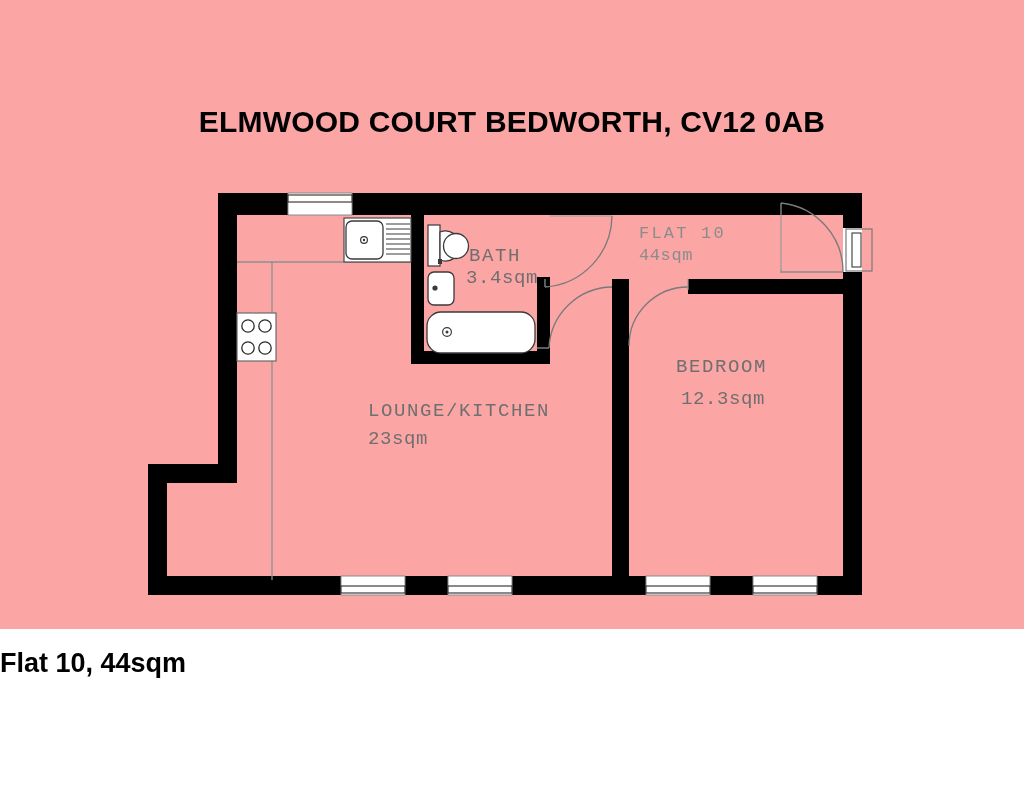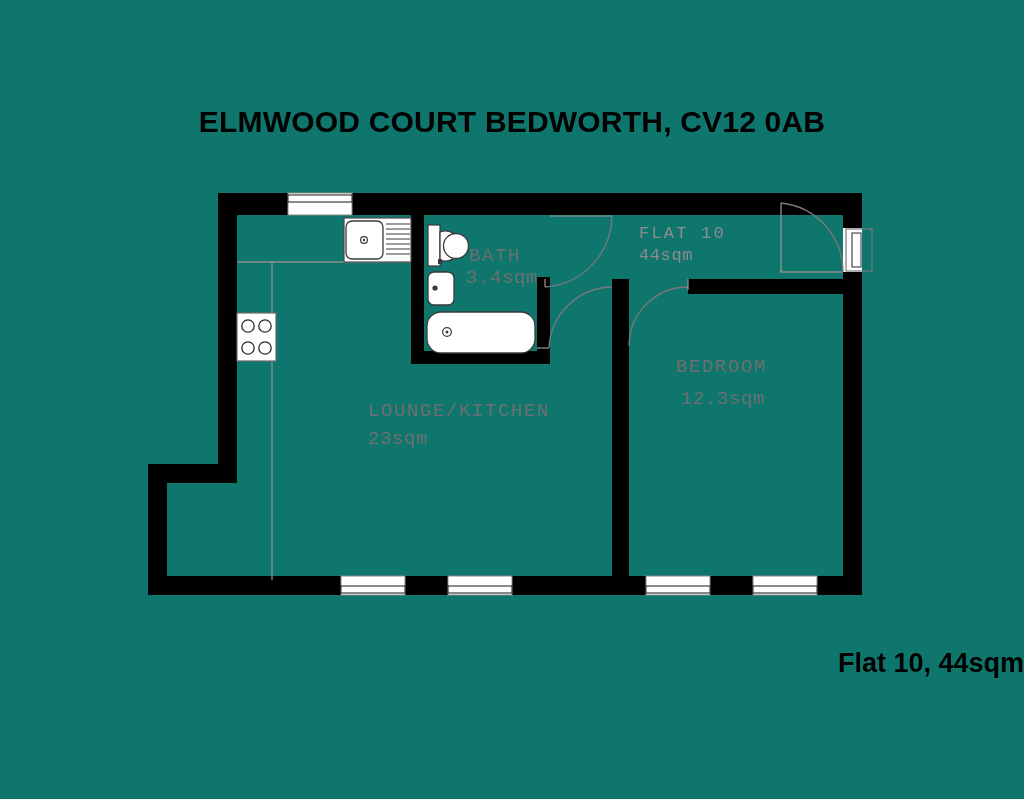--- a/index.html
+++ b/index.html
@@ -10,42 +10,42 @@
   body {
     width: 1024px;
     height: 799px;
     font-family: "Liberation Sans", sans-serif;
     position: relative;
     overflow: hidden;
   }
   #floorplan-page {
     position: relative;
     width: 1024px;
-    height: 799px;
-    background: #0f766e;
+    height: 629px;
+    background: #fca5a5;
   }
   .plan-title {
     position: absolute;
     left: 0;
     top: 105px;
     width: 1024px;
     text-align: center;
     font-size: 30px;
     font-weight: bold;
     letter-spacing: 0.2px;
     color: #000000;
     font-family: "Liberation Sans", sans-serif;
     white-space: nowrap;
   }
   .plan-caption {
     position: absolute;
     left: 0;
     top: 648px;
     width: 1024px;
-    text-align: right;
+    text-align: left;
     font-size: 27px;
     font-weight: bold;
     color: #000000;
     font-family: "Liberation Sans", sans-serif;
     white-space: nowrap;
   }
   #plan-svg {
     position: absolute;
     left: 0;
     top: 0;

